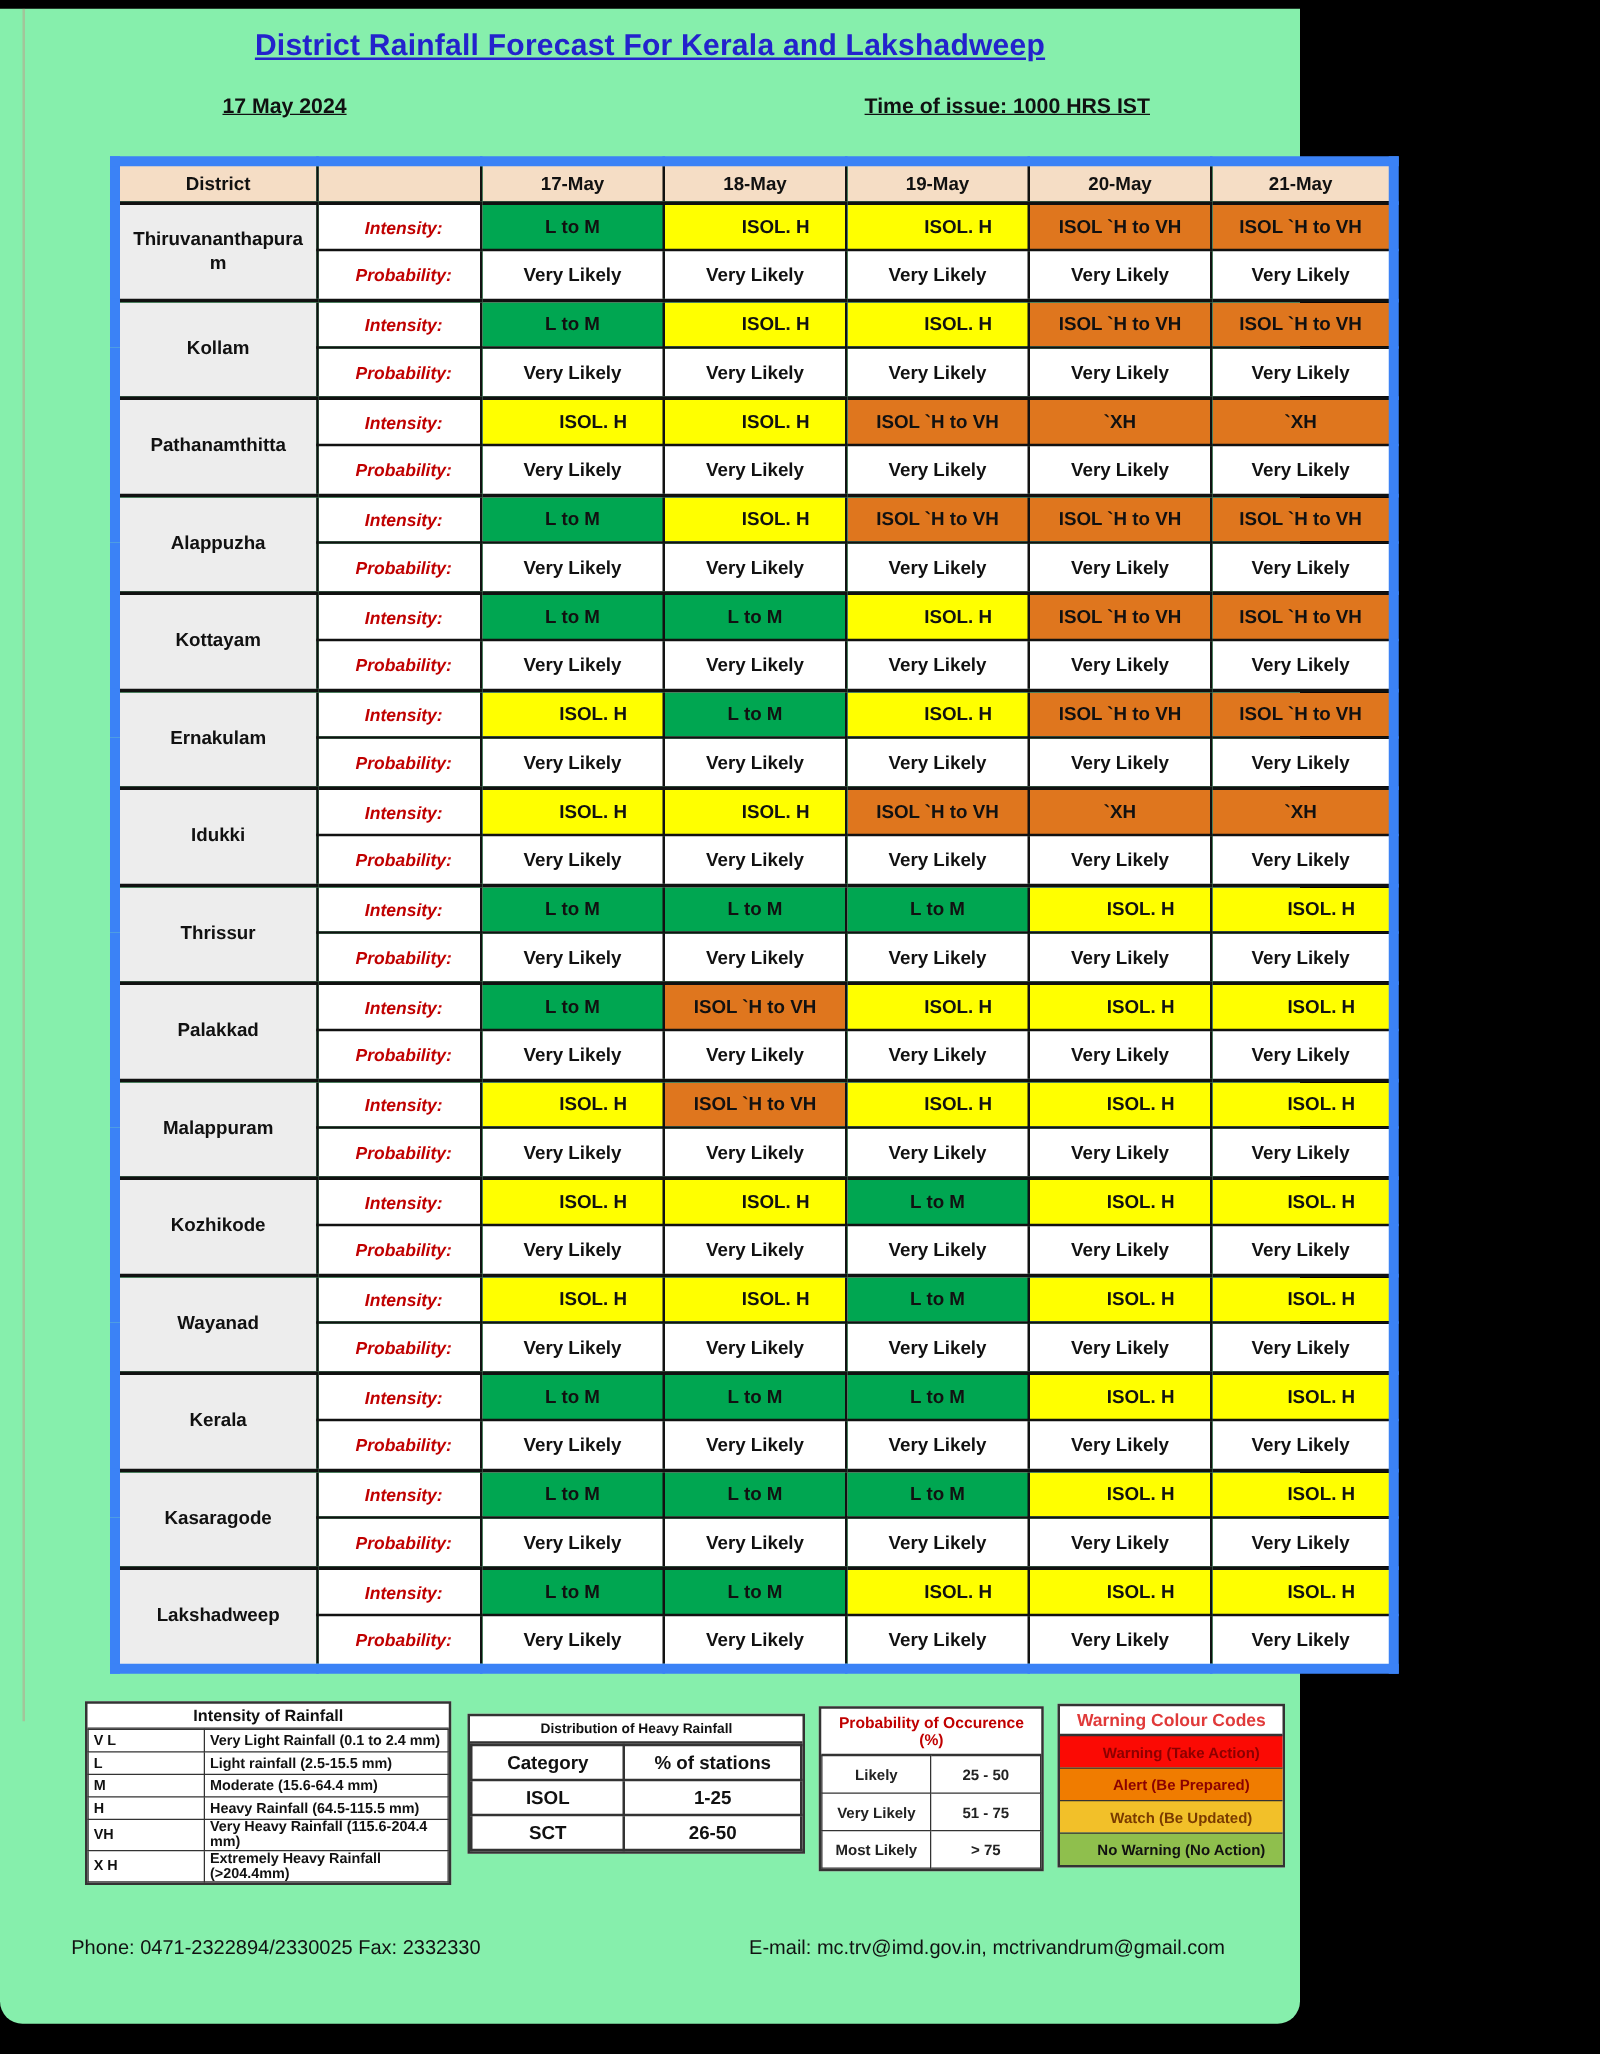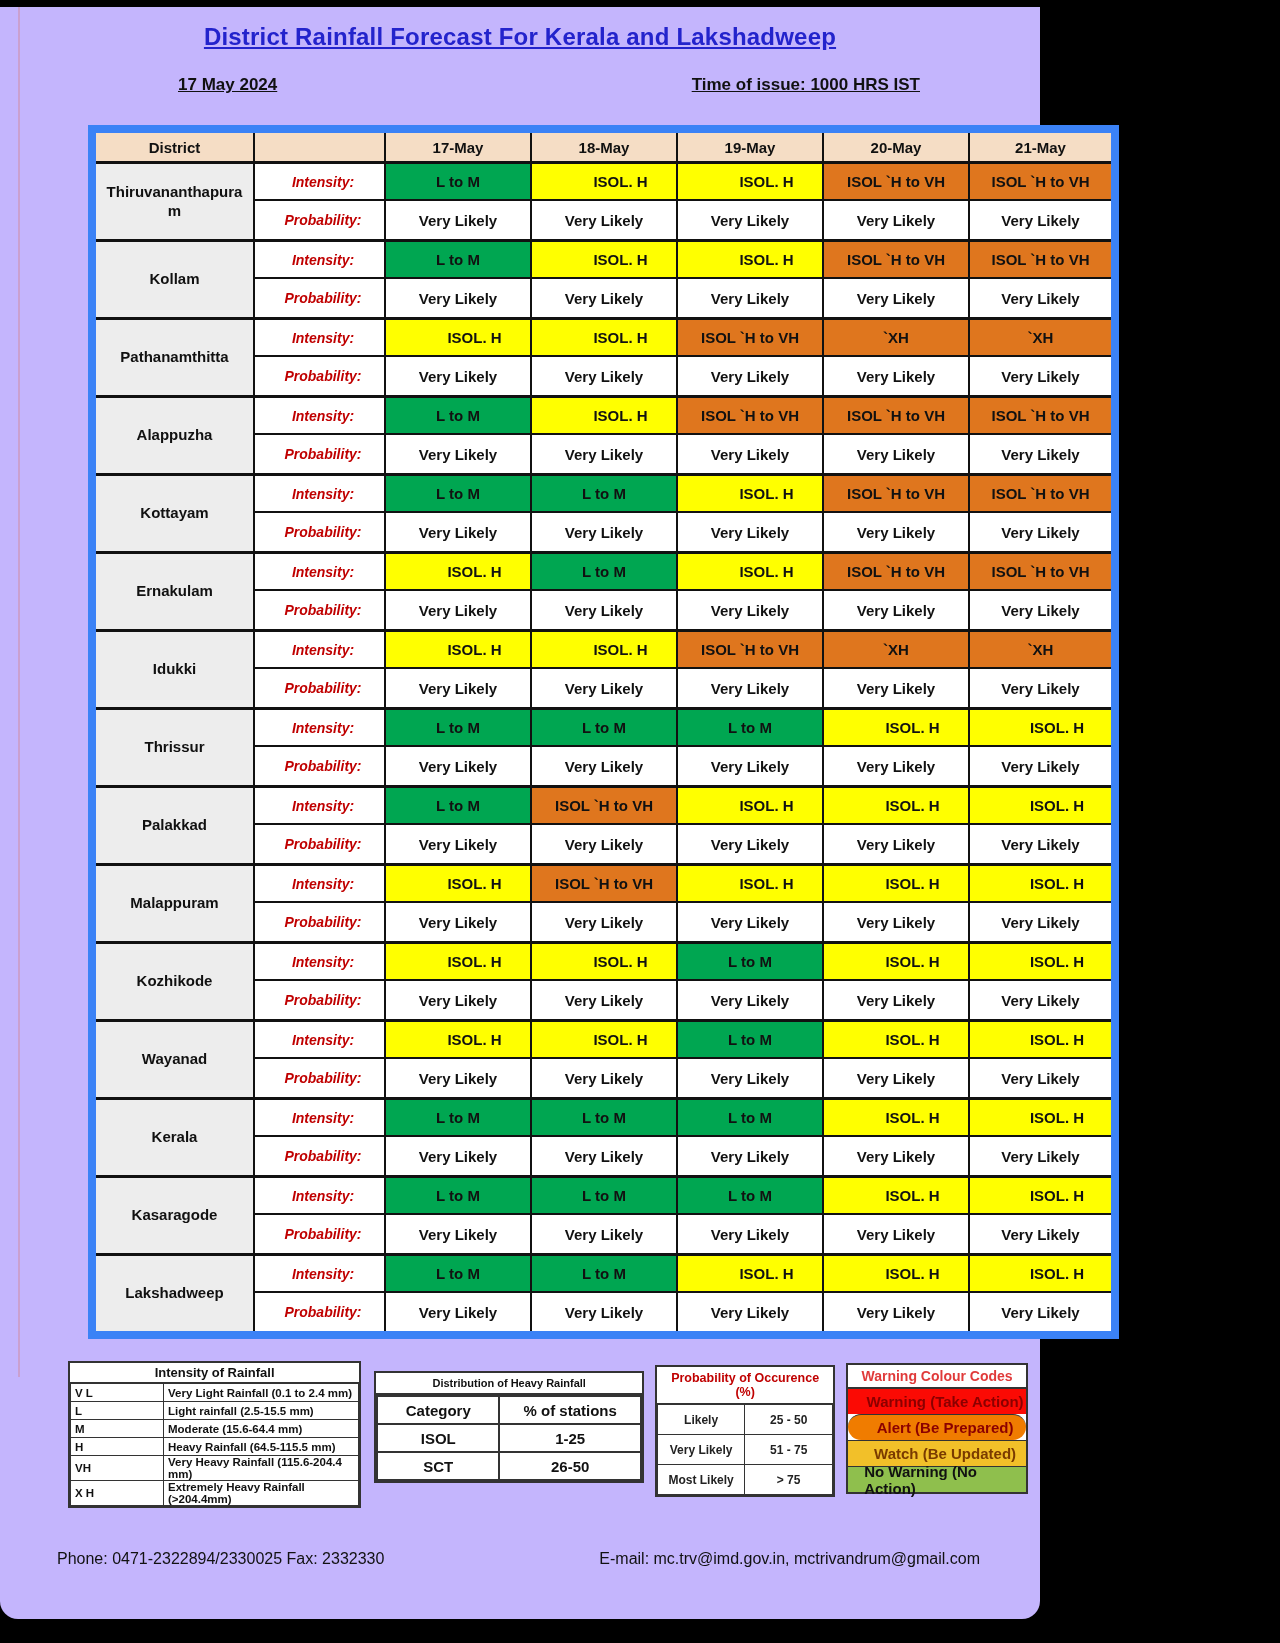--- a/index.html
+++ b/index.html
@@ -1,18 +1,18 @@
 <!DOCTYPE html>
 <html><head>
 <meta charset="utf-8">
 <style>
   html,body{margin:0;padding:0;background:#000;}
   .page{position:relative;width:1280px;height:1643px;background:#000;overflow:hidden;
         font-family:"Liberation Sans",sans-serif;color:#111;}
-  .sheet{position:absolute;top:7px;left:0;width:1040px;height:1612px;background:#c4b5fd;
+  .sheet{position:absolute;top:7px;left:0;width:1040px;height:1612px;background:#86efac;
          border-radius:0 0 18px 18px;}
   .scan-line{position:absolute;left:18px;top:0;width:2px;height:1370px;background:rgba(216,120,120,.35);}
 
   .title{margin:16px 0 0 0;text-align:center;font-size:24px;font-weight:bold;
          color:var(--title-blue);text-decoration:underline;letter-spacing:.2px;}
   .subhead{display:flex;justify-content:space-between;margin:24px 120px 30px 178px;
            font-size:17px;font-weight:bold;}
   .subhead span{text-decoration:underline;}
 
   table.forecast{border-collapse:collapse;margin-left:88px;table-layout:fixed;width:1023px;
@@ -51,21 +51,21 @@
   .lg-prob .lg-title{font-size:12.5px;font-weight:bold;color:var(--label-red);text-align:center;
                      padding:4px 11px;border-bottom:1px solid #333;}
   .lg-prob table{border-collapse:collapse;width:100%;}
   .lg-prob td{border:1px solid #333;font-size:12px;font-weight:bold;text-align:center;height:27px;color:#222;}
   .lg-prob td:first-child{width:84px;}
 
   .lg-warn{width:198px;margin:2px 0 0 11px;}
   .lg-warn .lg-title{font-size:14px;font-weight:bold;color:#e03a3a;text-align:center;
                      padding:3px 0;border-bottom:1px solid #333;}
   .lg-warn .wrow{height:25px;display:flex;align-items:center;justify-content:center;
-                 font-size:15px;font-weight:bold;border-top:1px solid #333;padding-left:16px;}
+                 font-size:12px;font-weight:bold;border-top:1px solid #333;padding-left:16px;}
 
   .footer{display:flex;justify-content:space-between;margin:42px 60px 0 57px;font-size:16px;}
 </style>
 </head>
 <body>
 
 <div class="page" style="--green: #00a651; --yellow: #ffff00; --orange: #df761e; --header-bg: #f5ddc5; --district-bg: #ededed; --label-red: #c00000; --title-blue: #2323cc;">
   <div class="sheet">
     <div class="scan-line"></div>
 
@@ -426,21 +426,21 @@
                 <td>&gt; 75</td>
               </tr>
             </tbody>
           </table>
       </div>
 
       <div class="lg-box lg-warn">
         <div class="lg-title">Warning Colour Codes</div>
         <div>
             <div class="wrow" style="background: rgb(251, 10, 4); color: rgb(139, 0, 0);">Warning (Take Action)</div>
-            <div class="wrow" style="background: rgb(240, 124, 0); color: rgb(139, 0, 0); border-radius: 13px;">Alert (Be Prepared)</div>
+            <div class="wrow" style="background: rgb(240, 124, 0); color: rgb(139, 0, 0);">Alert (Be Prepared)</div>
             <div class="wrow" style="background: rgb(242, 192, 41); color: rgb(122, 59, 0);">Watch (Be Updated)</div>
             <div class="wrow" style="background: rgb(143, 191, 77); color: rgb(17, 17, 17);">No Warning (No Action)</div>
           </div>
       </div>
     </div>
 
     <div class="footer">
       <span>Phone: 0471-2322894/2330025 Fax: 2332330</span>
       <span>E-mail: mc.trv@imd.gov.in, mctrivandrum@gmail.com</span>
     </div>

